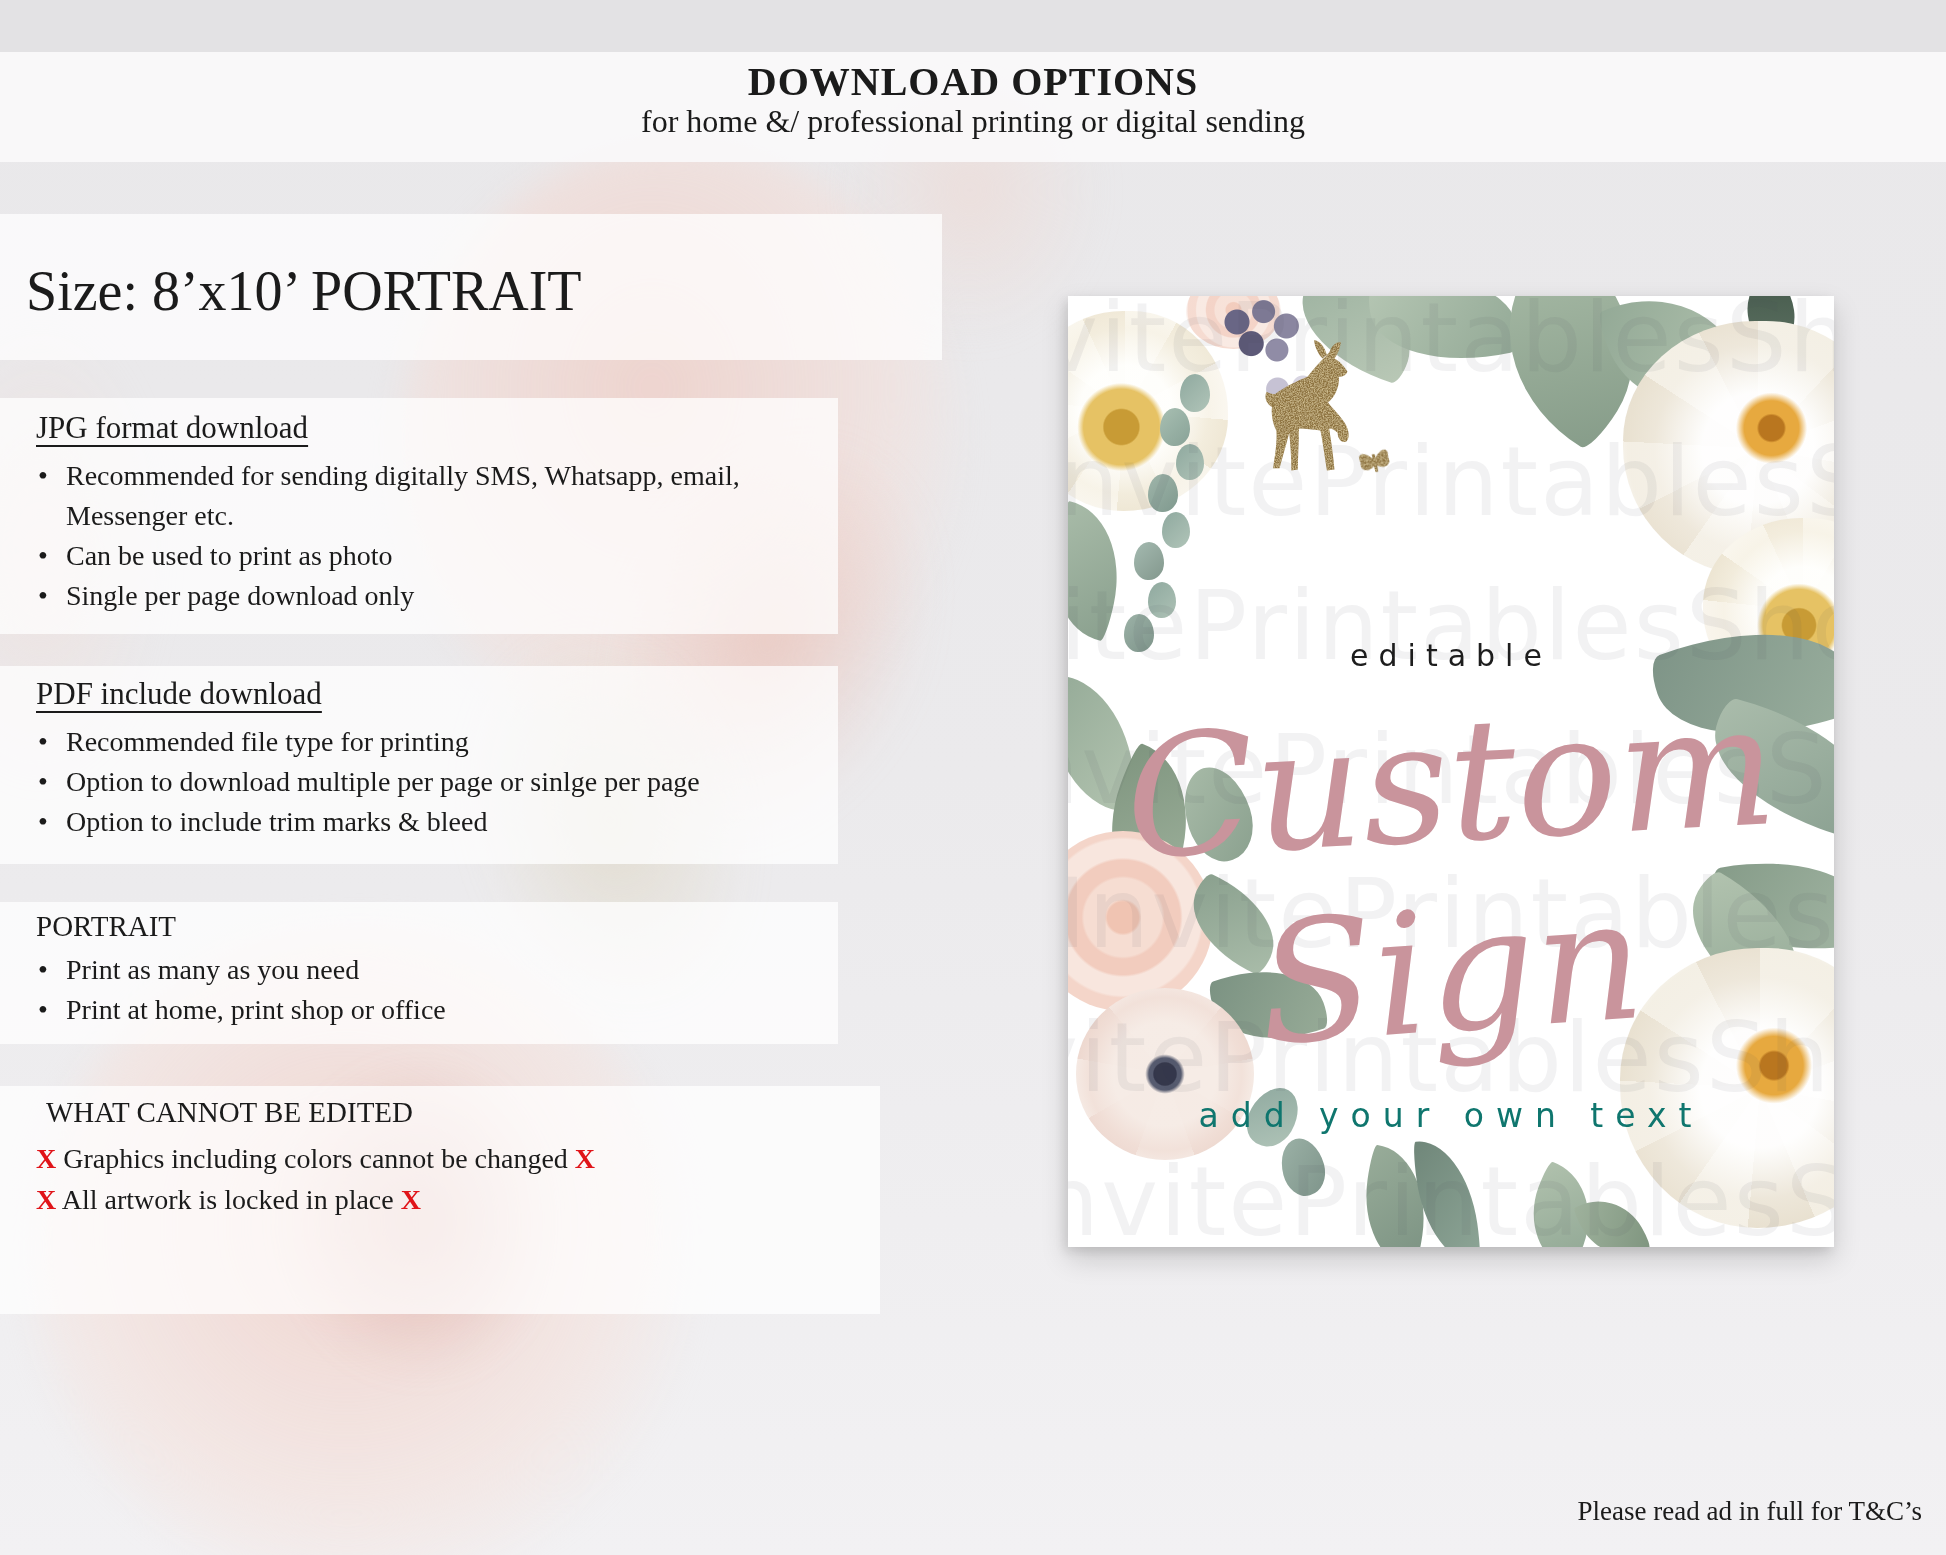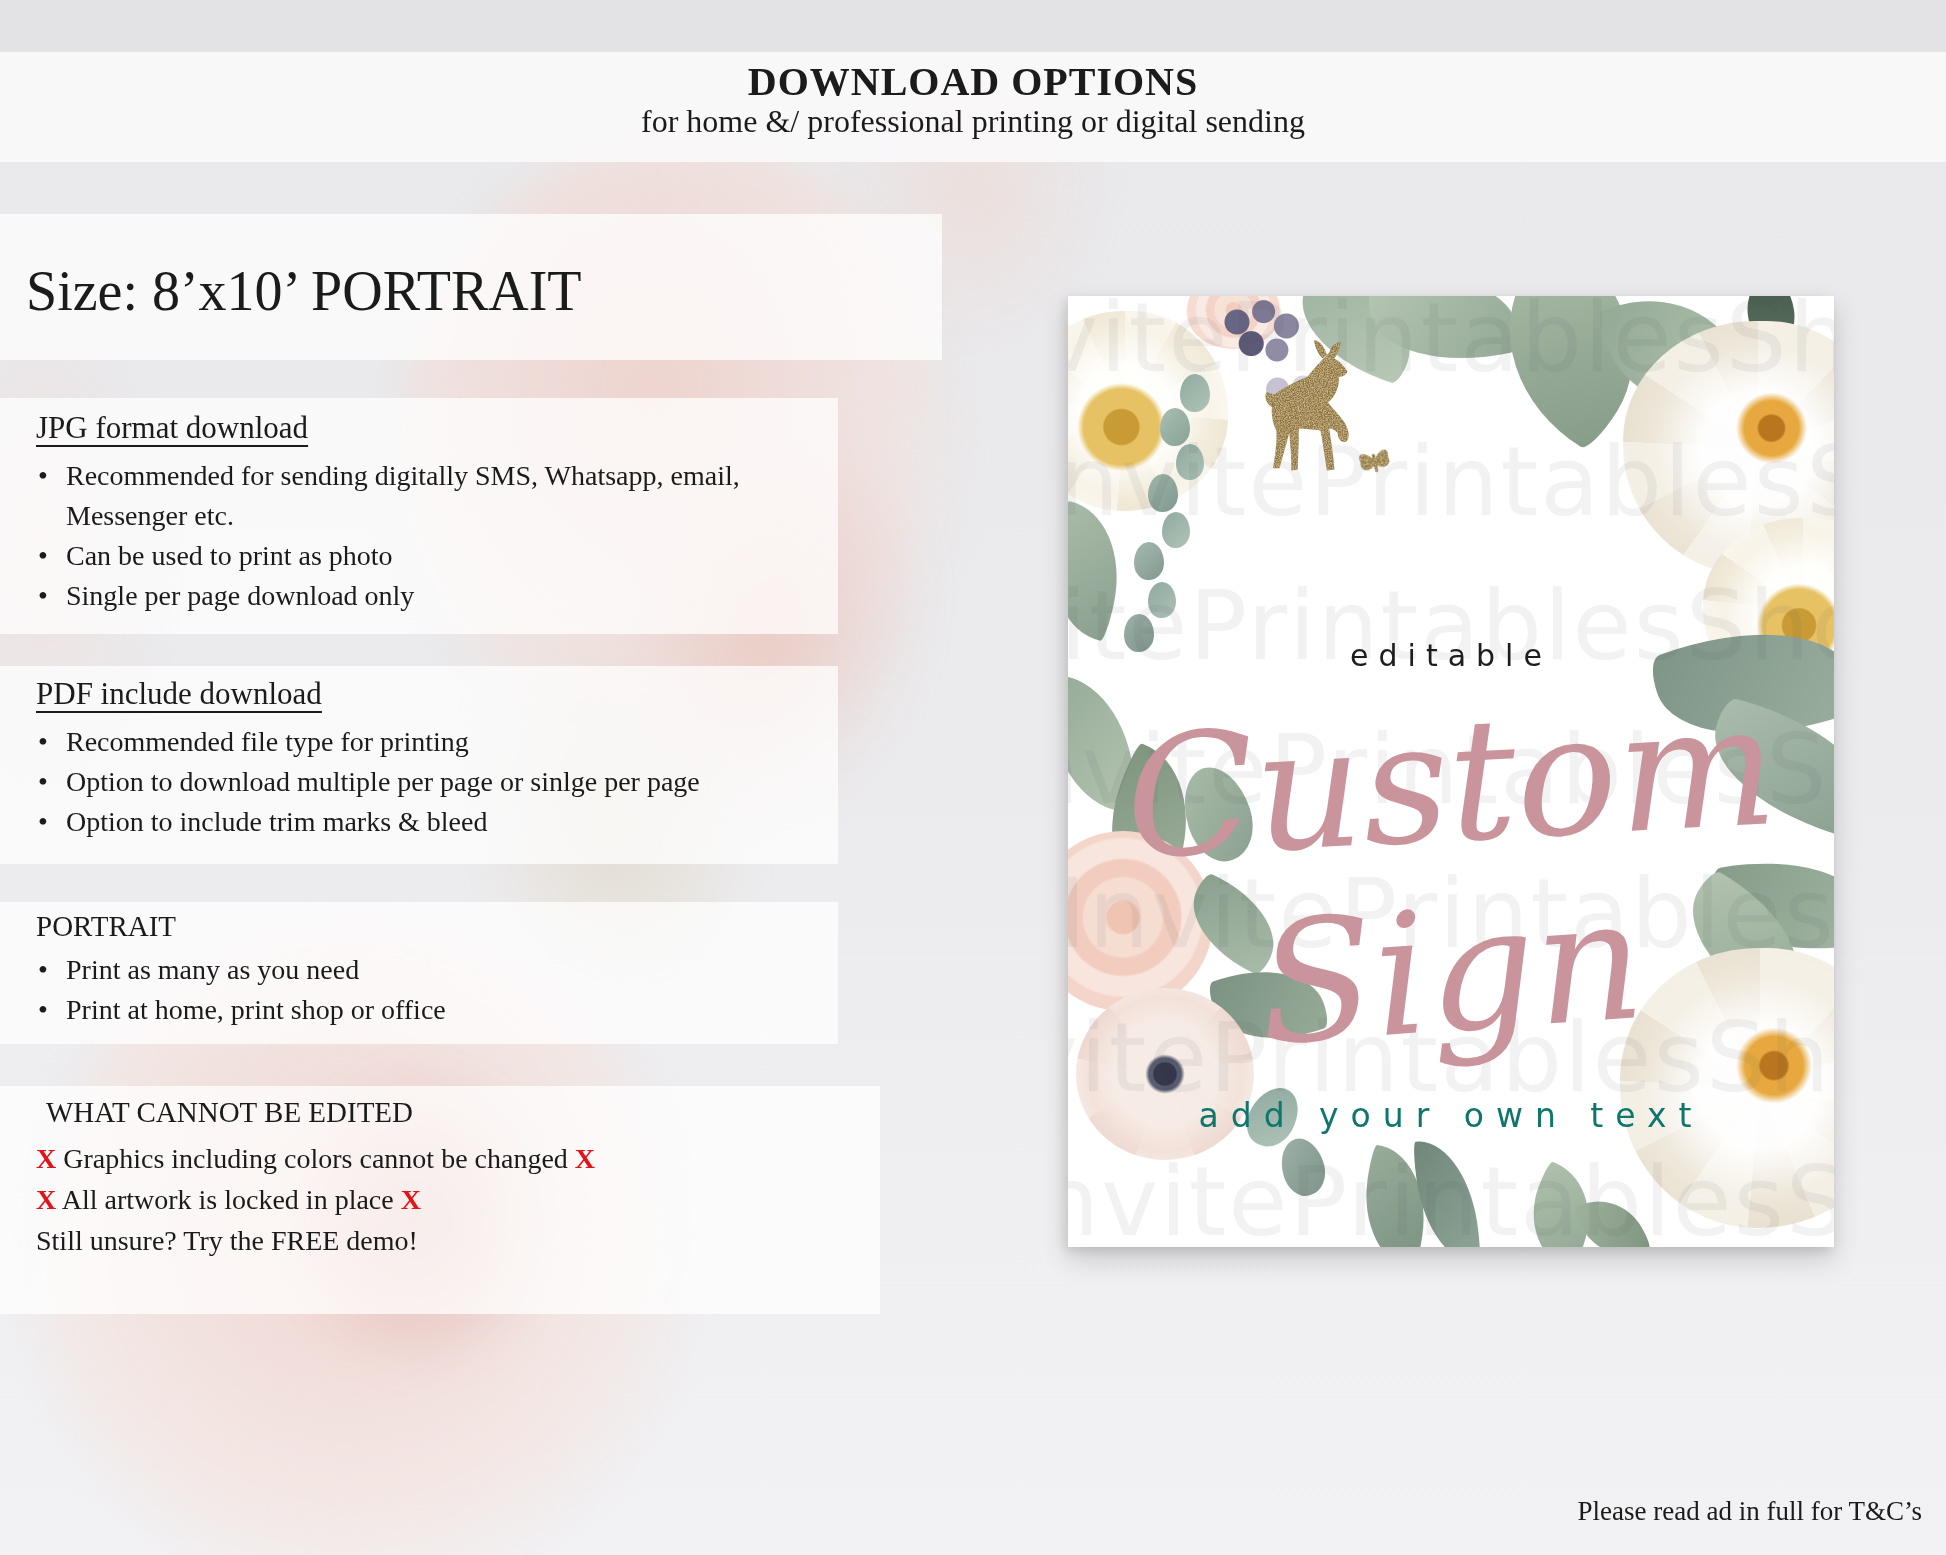--- a/index.html
+++ b/index.html
@@ -144,21 +144,20 @@
     <div>
       <span class="xm">X</span>
       <span>Graphics including colors cannot be changed</span>
       <span class="xm">X</span>
     </div>
     <div>
       <span class="xm">X</span>
       <span>All artwork is locked in place</span>
       <span class="xm">X</span>
     </div>
-    <div>Still unsure? Try the FREE demo!</div>
   </div>
 
   <div class="card">
 
     <div class="layer floral">
 
       <div class="fl peony cream" style="left:-45px;top:15px;width:205px;height:200px;"></div>
       <div class="fl rose" style="left:118px;top:-22px;width:95px;height:75px;opacity:.85;"></div>
       <div class="fl berries" style="left:150px;top:-2px;width:95px;height:80px;background:
           radial-gradient(circle at 20% 35%, #696685 0 12px, rgba(0,0,0,0) 13px),

